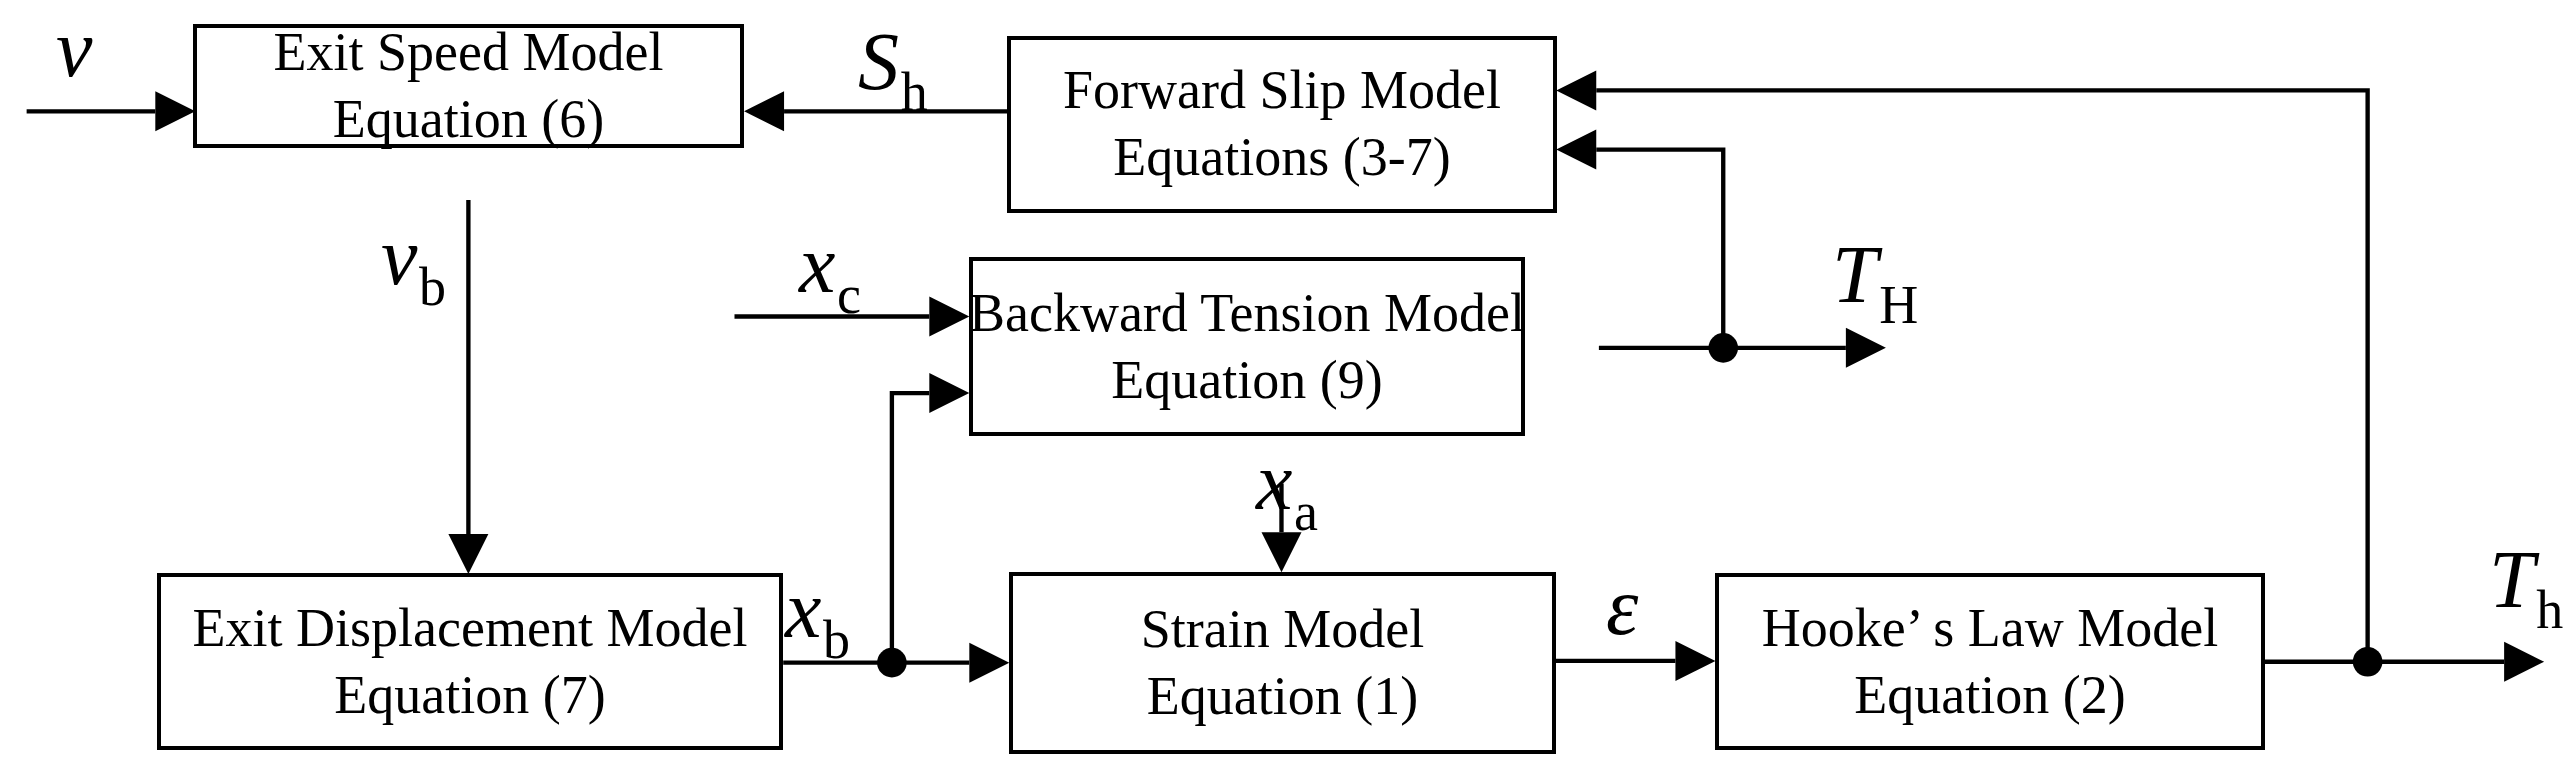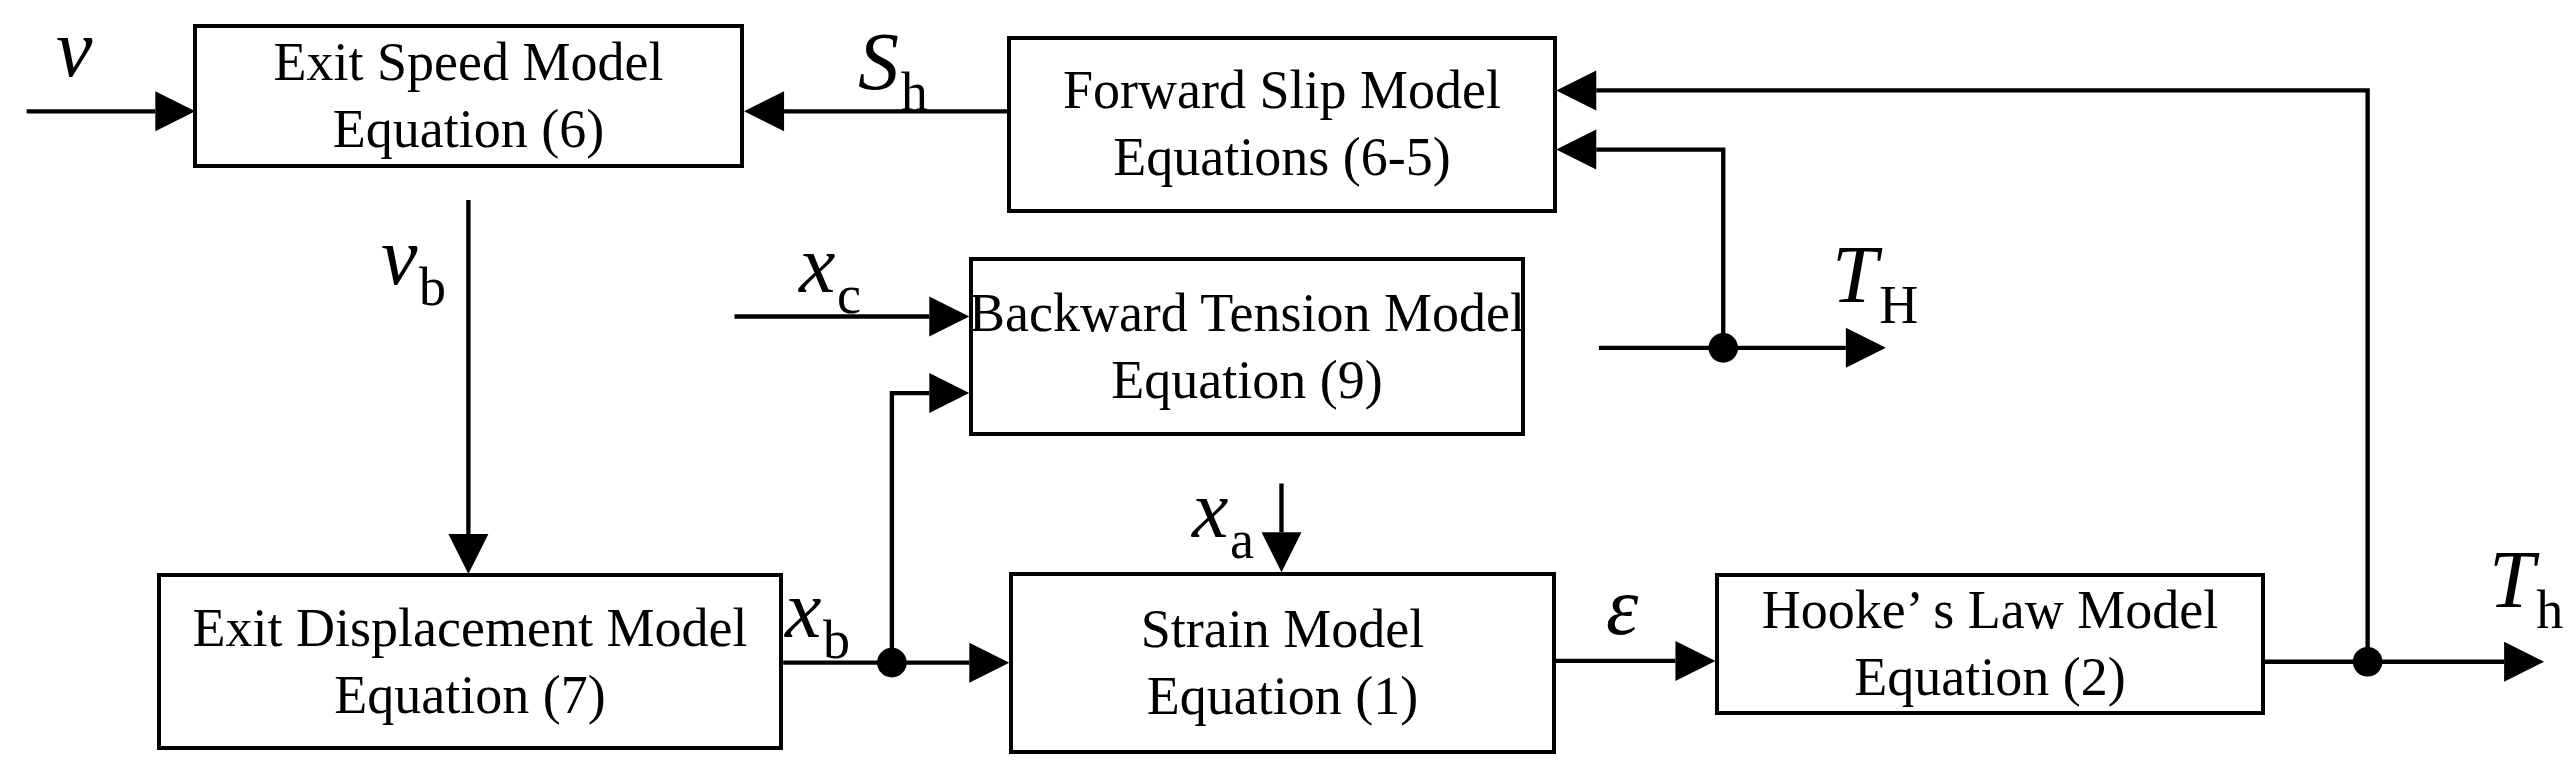--- a/index.html
+++ b/index.html
@@ -45,32 +45,32 @@
     white-space: nowrap;
   }
   .mlabel .sub {
     font-style: normal;
     font-size: 54px;
     position: relative;
     top: 21px;
     margin-left: 1.7px;
   }
   
-  #box-exit-speed        { left: 193px;  top: 24px;  width: 551px; height: 144px; }
+  #box-exit-speed        { left: 193px;  top: 24px;  width: 551px; height: 124px; }
   #box-forward-slip      { left: 1007px; top: 23.5px;  width: 550px; height: 177px; margin-top: 12px; }
   #box-backward-tension  { left: 969px; top: 257px; width: 556px; height: 179px; }
   #box-exit-displacement { left: 157px;  top: 573px; width: 626px; height: 177px; text-align: right; }
   #box-strain            { left: 1009px; top: 572px; width: 547px; height: 182px; text-align: center; }
-  #box-hooke             { left: 1715px; top: 573px; width: 550px; height: 142px; }
+  #box-hooke             { left: 1715px; top: 573px; width: 550px; height: 177px; }
   
   #label-v   { left: 56px;   top: 7.8px;   }
   #label-sh  { left: 858px;  top: 21px;  }
   #label-vb  { left: 381px;  top: 216px; }
   #label-xc  { left: 799px;  top: 224px; }
-  #label-xa  { left: 1192px; top: 441px; margin-top: 28px; }
+  #label-xa  { left: 1256px; top: 441px; }
   #label-xb  { left: 785px;  top: 569px; }
   #label-eps { left: 1606px; top: 566px; }
   #label-TH  { left: 1832px; top: 234px; }
   #label-Th  { left: 2489px; top: 539px; }
 </style>
 </head>
 <body>
 
 <div id="canvas">
 
@@ -108,21 +108,21 @@
     </g>
   </svg>
 
   <div class="block" id="box-exit-speed">
     <span>Exit Speed Model</span>
     <span>Equation (6)</span>
   </div>
 
   <div class="block" id="box-forward-slip">
     <span>Forward Slip Model</span>
-    <span>Equations (6-5)</span>
+    <span>Equations (3-7)</span>
   </div>
 
   <div class="block" id="box-backward-tension">
     <span>Backward Tension Model</span>
     <span>Equation (9)</span>
   </div>
 
   <div class="block" id="box-exit-displacement">
     <span>Exit Displacement Model</span>
     <span>Equation (7)</span>

